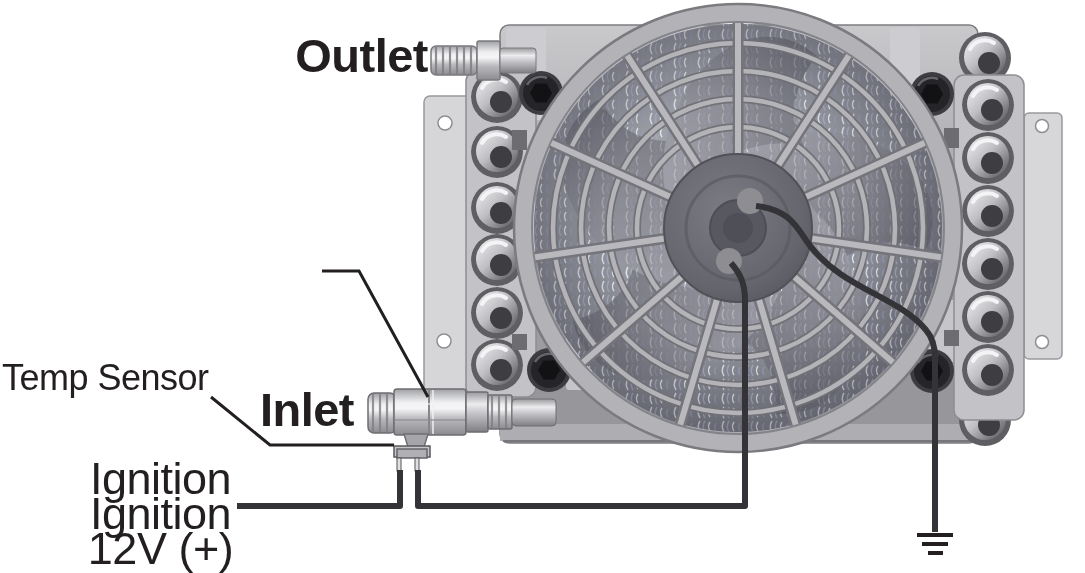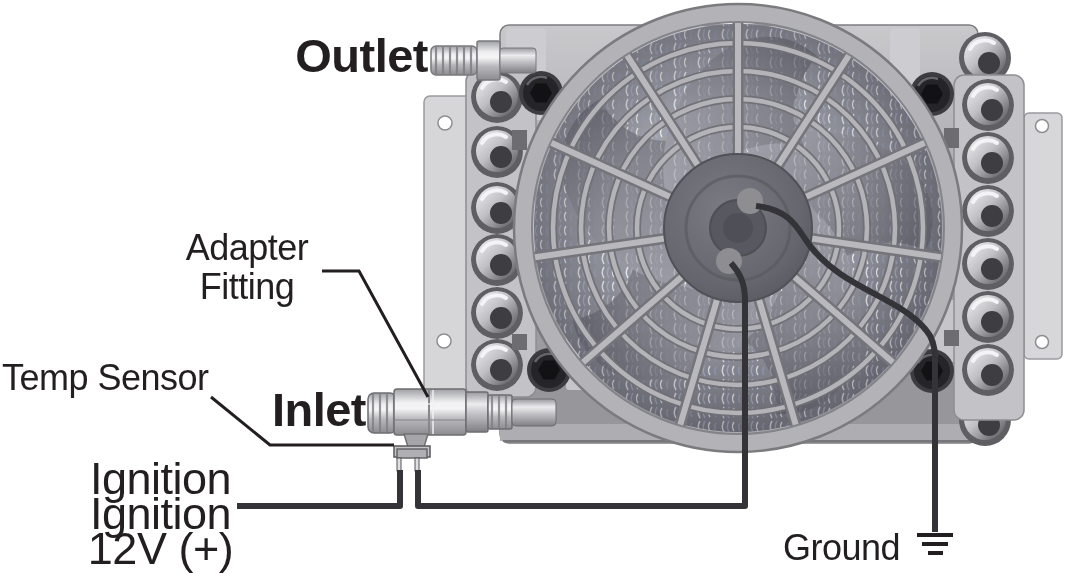--- a/index.html
+++ b/index.html
@@ -276,30 +276,25 @@
     </g>
     <g stroke="#231f20" stroke-width="4">
       <line x1="917" y1="535" x2="953" y2="535"></line>
       <line x1="922" y1="544" x2="948" y2="544"></line>
       <line x1="928" y1="553" x2="943" y2="553"></line>
     </g>
   </svg>
 
   <div class="lbl bold right" style="left:258px;top:32px;width:170px;">Outlet</div>
 
-  <div class="lbl center two-line" style="left:147px;top:228px;width:200px;">
-    <div>Adapter</div>
-    <div>Fitting</div>
-  </div>
 
   <div class="lbl" style="left:2px;top:360px;">Temp Sensor</div>
 
-  <div class="lbl bold right" style="left:216px;top:386px;width:150px;">Inlet</div>
+  <div class="lbl bold right" style="left:204px;top:386px;width:150px;">Inlet</div>
 
   <div class="lbl center three-line" style="left:58px;top:461px;width:205px;">
     <div>Ignition</div>
     <div>Ignition</div>
     <div>12V (+)</div>
   </div>
 
-  <div class="lbl" style="left:783px;top:530px;">Ground</div>
 
 </div>
 
 </body></html>

